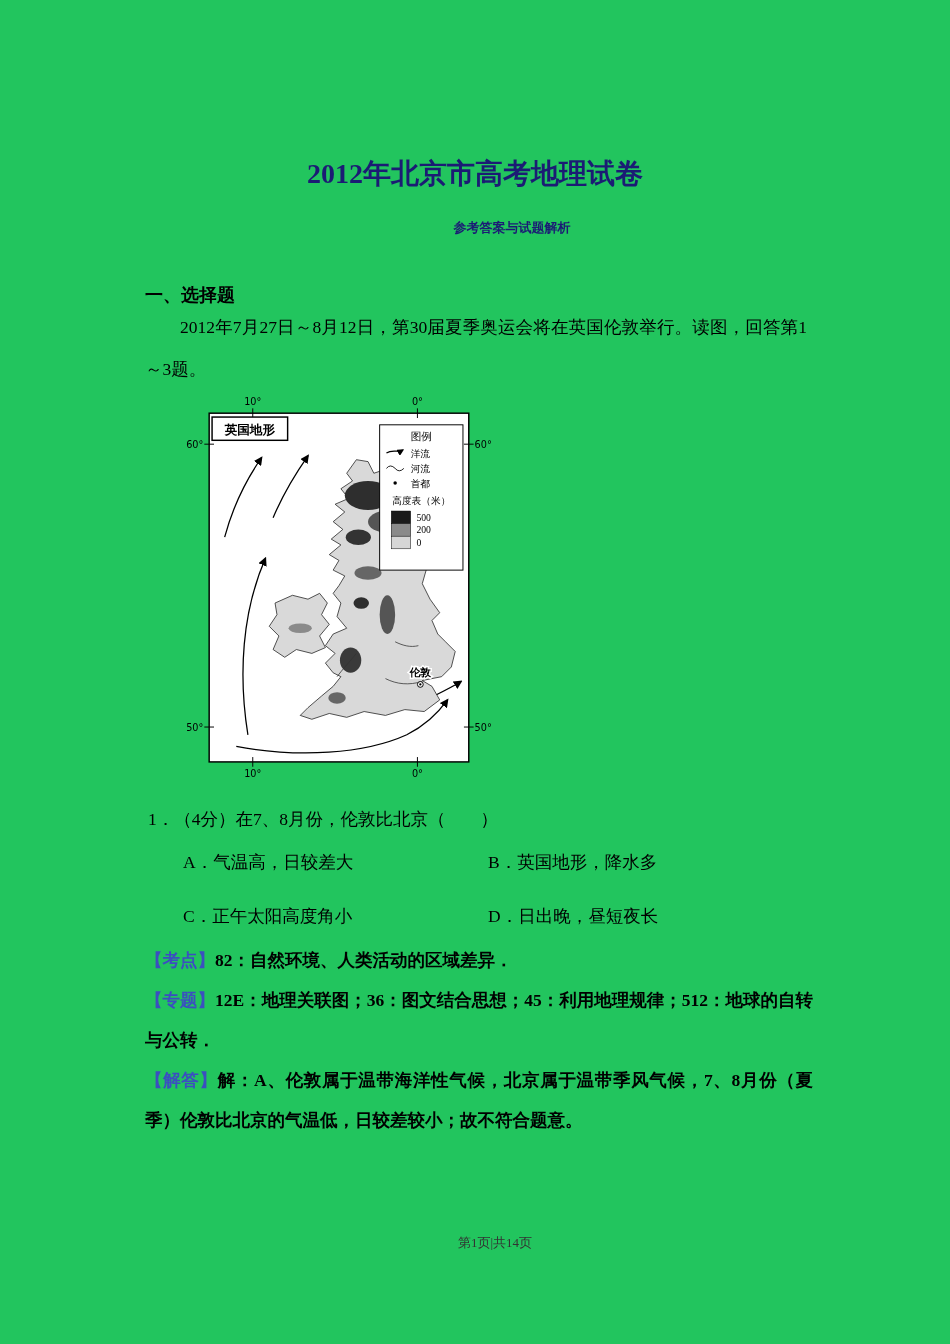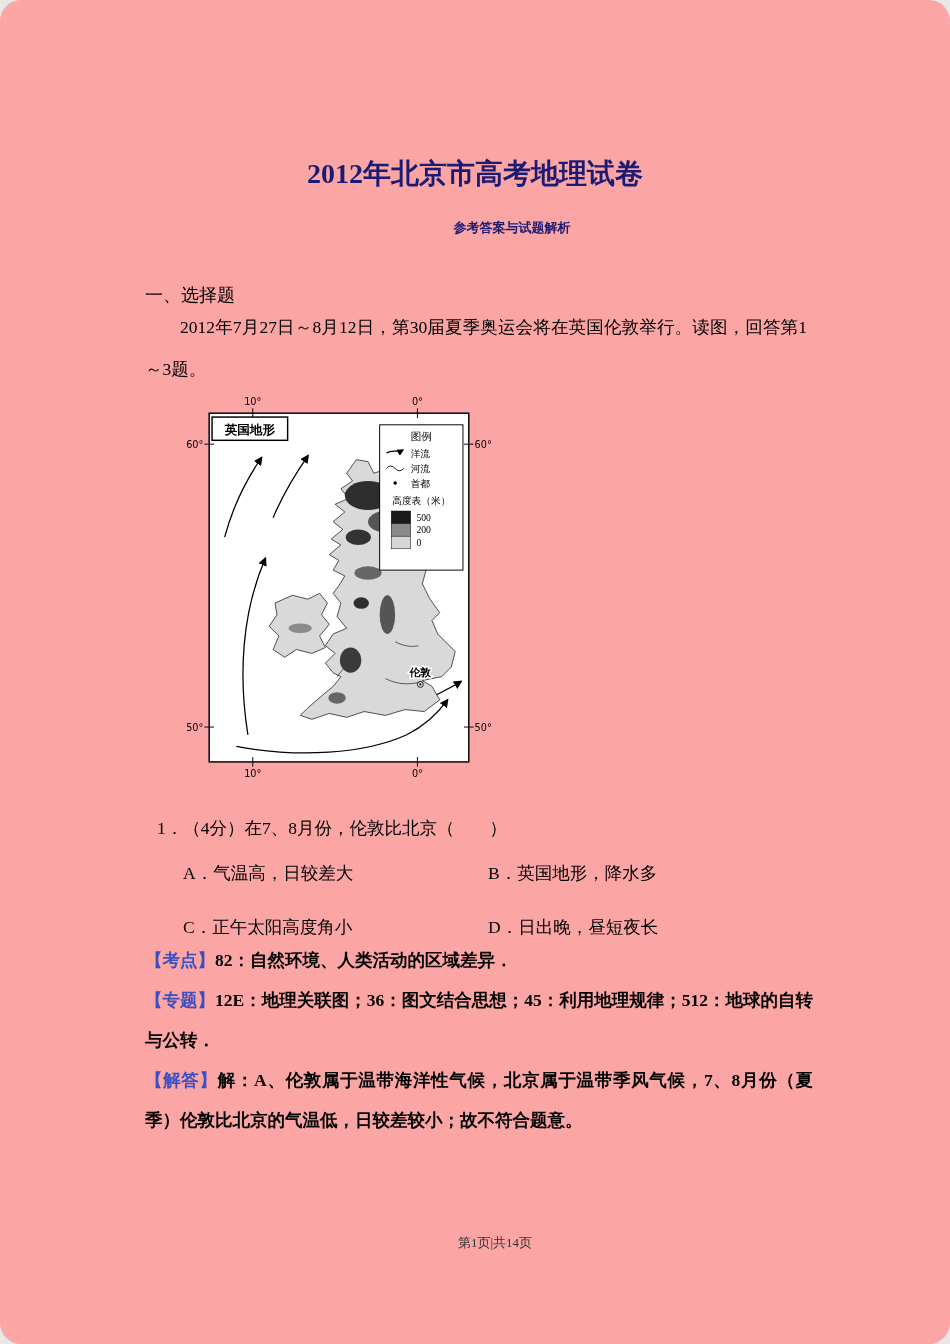--- a/index.html
+++ b/index.html
@@ -1,60 +1,59 @@
 <!DOCTYPE html>
 <html style="--title_color: #1b1b74; --tag_color: #3b4fc0; --text_color: #000000; --footer_color: #333333;"><head>
 <meta charset="utf-8">
 <style>
   html,body { margin:0; padding:0; background:#e8e8e8; }
   .page {
     position:relative;
     width:950px; height:1344px;
     margin:0 auto;
-    background:#fca5a5;
+    background:#22c55e;
     font-family:"Liberation Serif", serif;
     color:var(--text_color, #000);
     overflow:hidden;
-    border-radius:21px;
   }
   .doc-title {
     position:absolute; top:155px; left:0; width:100%;
     margin:0; text-align:center;
     font-size:28px; font-weight:700;
     color:var(--title_color, #1b1b74);
   }
   .doc-subtitle {
     position:absolute; top:219px; left:0; width:100%;
     text-align:center; font-size:13px; font-weight:700;
     color:var(--title_color, #1b1b74);
     margin-left:37px;
   }
   .section-heading {
     position:absolute; top:283px; left:145px;
-    font-size:18px; font-weight:400;
+    font-size:18px; font-weight:700;
   }
   .intro {
     position:absolute; top:306px; left:145px; width:662px;
     margin:0; font-size:17.5px; line-height:42px;
     text-indent:2em; text-align:justify;
   }
   .map-figure { position:absolute; top:388px; left:178px; margin:0; }
   .deg { font-size:10px; font-family:"DejaVu Sans", sans-serif; fill:#000; }
   .map-title-text { font-size:13px; font-weight:700; fill:#000; }
   .legend-title { font-size:11px; fill:#000; }
   .legend-label { font-size:10px; fill:#000; }
   .city-label {
     font-size:11px; font-weight:700; fill:#000;
     paint-order:stroke; stroke:#ffffff; stroke-width:3px;
   }
   .question {
     position:absolute; top:798px; left:145px; width:662px;
     font-size:17.5px;
   }
-  .q-stem { margin:12px; line-height:36px; }
+  .q-stem { margin:3px; line-height:36px; }
   .options {
     display:grid; grid-template-columns:305px 1fr;
     padding-left:38px; margin-top:10px; row-gap:24px;
     line-height:30px;
   }
   .analysis {
     position:absolute; top:940px; left:145px; width:668px;
     font-size:17.5px;
     font-weight:bold;
   }

